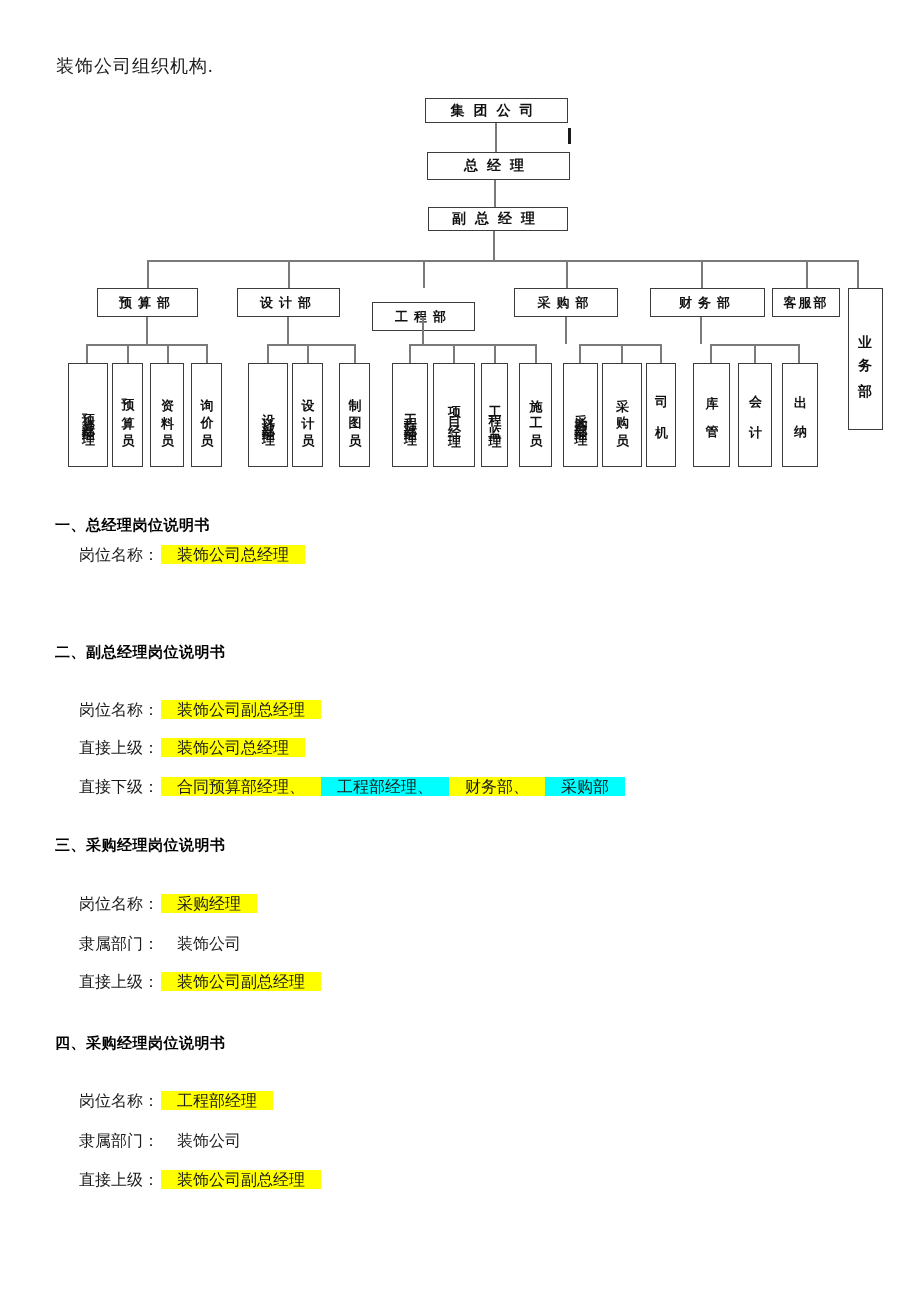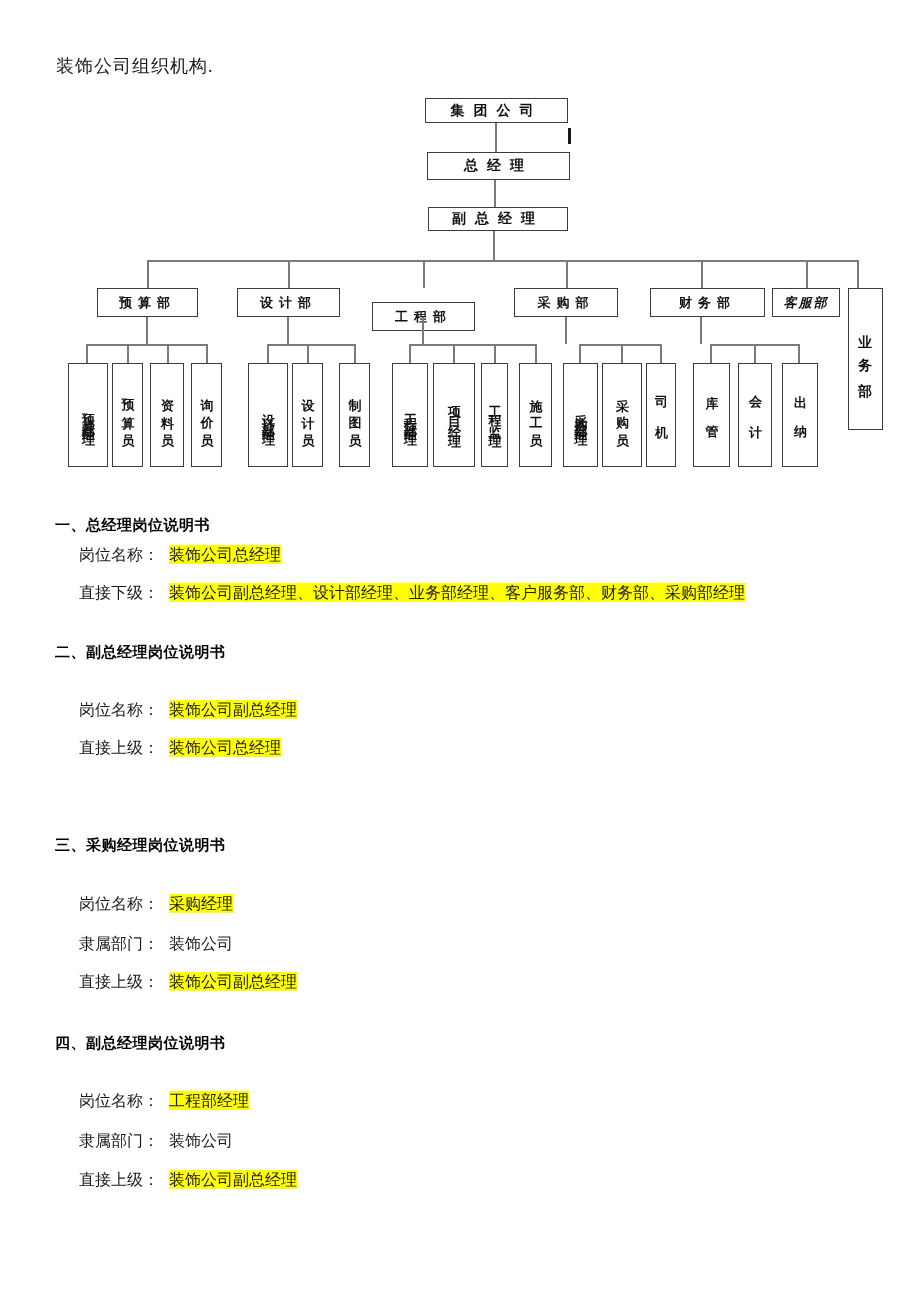--- a/index.html
+++ b/index.html
@@ -18,21 +18,21 @@
   .sp3{letter-spacing:18px;}
   .sp2{letter-spacing:30px;}
   .vdept{font-size:14px;letter-spacing:24px;}
   .ln{position:absolute;background:#7a7a7a;}
   .art{position:absolute;background:#1a1a1a;}
   
   .sec-heading{position:absolute;left:55px;font-family:"Liberation Sans", sans-serif;
                font-weight:bold;font-size:15px;color:#000;letter-spacing:0.5px;}
   .bodyline{position:absolute;left:79px;font-size:16px;white-space:nowrap;color:#1a1a1a;}
   .flabel{margin-right:2px;}
-  .seg{padding:1px 0;margin-left:8px;}
+  .seg{padding:1px 16px;}
   .hl-y{background:#FFFF00;}
   .hl-c{background:#00FFFF;}
   .hl-n{background:transparent;text-align:right;}
 </style>
 </head>
 <body>
 
 <div class="page">
 
   <div class="title">装饰公司组织机构.</div>
@@ -55,21 +55,21 @@
     <i class="ln" style="left:566px;top:260px;width:2px;height:28px;"></i>
     <i class="ln" style="left:701px;top:260px;width:2px;height:28px;"></i>
     <i class="ln" style="left:806px;top:260px;width:2px;height:28px;"></i>
     <i class="ln" style="left:857px;top:260px;width:2px;height:28px;"></i>
 
     <div class="box hbox" style="left:97px;top:288px;width:101px;height:29px;">预算部</div>
     <div class="box hbox" style="left:237px;top:288px;width:103px;height:29px;">设计部</div>
     <div class="box hbox" style="left:372px;top:288px;width:103px;height:29px;margin-top:14px;">工程部</div>
     <div class="box hbox" style="left:514px;top:288px;width:104px;height:29px;">采购部</div>
     <div class="box hbox" style="left:650px;top:288px;width:115px;height:29px;">财务部</div>
-    <div class="box hbox" style="left:772px;top:288px;width:68px;height:29px;letter-spacing:2px;font-style:italic;">客服部</div>
+    <div class="box hbox" style="left:772px;top:288px;width:68px;height:29px;letter-spacing:2px;">客服部</div>
     <div class="box vbox vdept" style="left:848px;top:288px;width:35px;height:142px;">业务部</div>
 
     <i class="ln" style="left:146px;top:317px;width:2px;height:27px;"></i>
     <i class="ln" style="left:86px;top:344px;width:122px;height:2px;"></i>
     <i class="ln" style="left:86px;top:344px;width:2px;height:19px;"></i>
     <i class="ln" style="left:127px;top:344px;width:2px;height:19px;"></i>
     <i class="ln" style="left:167px;top:344px;width:2px;height:19px;"></i>
     <i class="ln" style="left:206px;top:344px;width:2px;height:19px;"></i>
 
     <i class="ln" style="left:287px;top:317px;width:2px;height:27px;"></i>
@@ -117,44 +117,44 @@
 
     <div class="box vbox sp2" style="left:693px;top:363px;width:37px;height:104px;">库管</div>
     <div class="box vbox sp2" style="left:738px;top:363px;width:34px;height:104px;">会计</div>
     <div class="box vbox sp2" style="left:782px;top:363px;width:36px;height:104px;">出纳</div>
   </div>
 
   <div class="sec-heading" style="top:516px;">一、总经理岗位说明书</div>
   <div class="bodyline" style="top:545px;">
     <span class="flabel">岗位名称：</span><span class="seg hl-y">装饰公司总经理</span>
   </div>
-  <div class="bodyline" style="top:583px;">
-    <span class="flabel">直接下级：</span><span class="seg hl-y">装饰公司副总经理、设计部经理、业务部经理、客户服务部、财务部、采购部经理</span>
-  </div>
 
   <div class="sec-heading" style="top:643px;">二、副总经理岗位说明书</div>
   <div class="bodyline" style="top:700px;">
     <span class="flabel">岗位名称：</span><span class="seg hl-y">装饰公司副总经理</span>
   </div>
   <div class="bodyline" style="top:738px;">
     <span class="flabel">直接上级：</span><span class="seg hl-y">装饰公司总经理</span>
+  </div>
+  <div class="bodyline" style="top:777px;">
+    <span class="flabel">直接下级：</span><span class="seg hl-y">合同预算部经理、</span><span class="seg hl-c">工程部经理、</span><span class="seg hl-y">财务部、</span><span class="seg hl-c">采购部</span>
   </div>
 
   <div class="sec-heading" style="top:836px;">三、采购经理岗位说明书</div>
   <div class="bodyline" style="top:894px;">
     <span class="flabel">岗位名称：</span><span class="seg hl-y">采购经理</span>
   </div>
   <div class="bodyline" style="top:934px;">
     <span class="flabel">隶属部门：</span><span class="seg hl-n">装饰公司</span>
   </div>
   <div class="bodyline" style="top:972px;">
     <span class="flabel">直接上级：</span><span class="seg hl-y">装饰公司副总经理</span>
   </div>
 
-  <div class="sec-heading" style="top:1034px;">四、副总经理岗位说明书</div>
+  <div class="sec-heading" style="top:1034px;">四、采购经理岗位说明书</div>
   <div class="bodyline" style="top:1091px;">
     <span class="flabel">岗位名称：</span><span class="seg hl-y">工程部经理</span>
   </div>
   <div class="bodyline" style="top:1131px;">
     <span class="flabel">隶属部门：</span><span class="seg hl-n">装饰公司</span>
   </div>
   <div class="bodyline" style="top:1170px;">
     <span class="flabel">直接上级：</span><span class="seg hl-y">装饰公司副总经理</span>
   </div>
 

